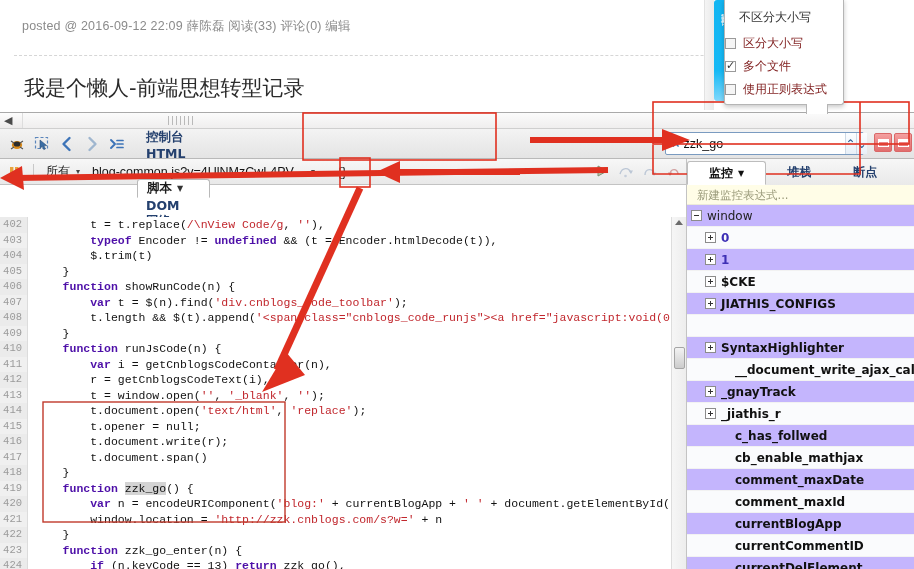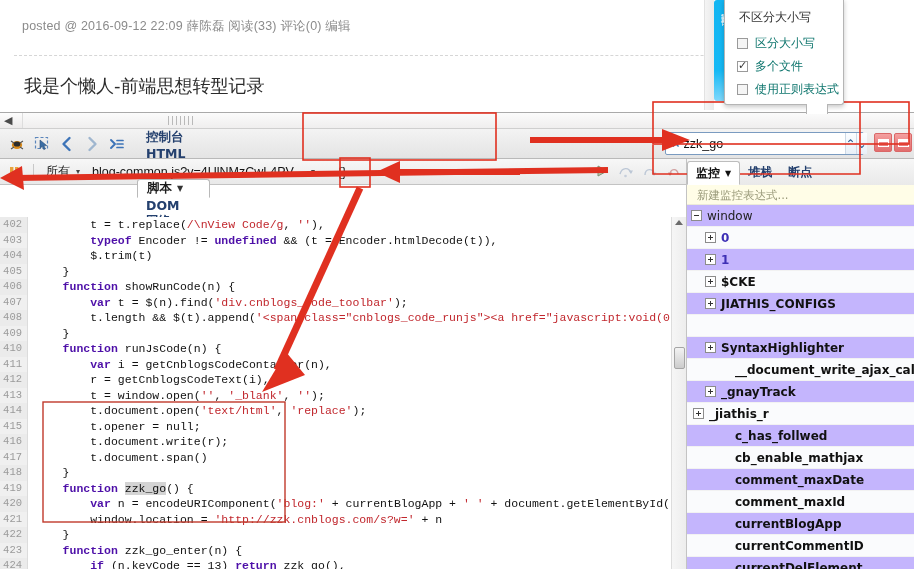--- a/index.html
+++ b/index.html
@@ -21,21 +21,21 @@
   .posted-line {
     position:absolute; left:22px; top:18px;
     color:#8b8b8b; font-size:12.5px; letter-spacing:.2px; white-space:nowrap;
   }
   .hr-dotted {
     position:absolute; left:14px; top:55px; width:880px; height:0;
     border-top:1px dashed #d6d6d6;
   }
   .post-title {
     position:absolute; left:24px; top:74px;
-    font-size:18px; color:#2b2b2b; white-space:nowrap;
+    font-size:21px; color:#2b2b2b; white-space:nowrap;
     font-family:"DejaVu Sans", sans-serif; font-weight:400;
   }
   
   #side-tab {
     position:absolute; right:0; top:0; width:22px; height:101px;
     background: linear-gradient(180deg,#12b5f2 0%, #15b9f5 70%, #7fd8fb 100%);
     border-radius:3px 0 0 3px;
   }
   #side-tab span{
     display:block; color:#fff; font-size:9px; line-height:11px;
@@ -166,21 +166,21 @@
   .dbg{ width:20px; height:20px; display:flex; align-items:center;
         justify-content:center; cursor:pointer; }
   
   #side-tabs{
     position:absolute; right:0; top:0; height:26px; width:228px;
     display:flex; align-items:stretch;
     background:linear-gradient(180deg,#f7f7f7,#e9e9e9);
     border-left:1px solid #c3c3c3;
   }
   .s-tab{
-    padding:0 8px; display:flex; align-items:center; font-size:12px;
+    padding:0 21px; display:flex; align-items:center; font-size:12px;
     font-weight:bold; color:#24406e; cursor:pointer; white-space:nowrap;
     font-family:"DejaVu Sans", sans-serif;
   }
   .s-tab.sel{
     background:#fff; border:1px solid #bdbdbd; border-bottom-color:#fff;
     border-radius:3px 3px 0 0; margin-top:2px; color:#111; z-index:3;
   }
   .s-tab .caret{ margin-left:5px; font-size:8px; }
 
   
@@ -257,22 +257,22 @@
 
   
   #find-menu{
     position:absolute; left:724px; top:-1px; width:120px; height:106px;
     background:#fff; border:1px solid #b5b5b5; border-top:none;
     box-shadow:0 2px 5px rgba(0,0,0,.22);
     font-family:"DejaVu Sans", sans-serif; font-size:12px; z-index:40;
     border-radius:0 0 3px 3px;
   }
   .fm-head{ padding:10px 0 6px 14px; color:#333; }
-  .fm-item{ display:flex; align-items:center; padding:3px 0 3px 12px;
-            color:#0f766e; cursor:pointer; }
+  .fm-item{ display:flex; align-items:center; padding:3px 0 3px 0;
+            color:#7f1d1d; cursor:pointer; }
   .fm-box{
     width:11px; height:11px; border:1px solid #9a9a9a; background:#f5f5f5;
     margin-right:7px; position:relative; flex:0 0 auto;
   }
   .fm-box.checked{ background:#fff; }
   .fm-box.checked::after{
     content:"\2713"; position:absolute; left:0px; top:-3px;
     font-size:11px; color:#333;
   }
   #find-menu-tail{
@@ -578,21 +578,21 @@
           <span class="w-label">SyntaxHighlighter</span>
         </div>
         <div class="w-row alt" style="padding-left: 32px;">
           <span style="display: inline-block; width: 16px; flex: 0 0 auto;"></span>
           <span class="w-label">__document_write_ajax_callback</span>
         </div>
         <div class="w-row" style="padding-left: 18px;">
           <span class="w-twisty plus"></span>
           <span class="w-label">_gnayTrack</span>
         </div>
-        <div class="w-row alt" style="padding-left: 6px; text-align: right;">
+        <div class="w-row alt" style="padding-left: 18px; text-align: right;">
           <span class="w-twisty plus"></span>
           <span class="w-label">_jiathis_r</span>
         </div>
         <div class="w-row" style="padding-left: 32px;">
           <span style="display: inline-block; width: 16px; flex: 0 0 auto;"></span>
           <span class="w-label">c_has_follwed</span>
         </div>
         <div class="w-row alt" style="padding-left: 32px;">
           <span style="display: inline-block; width: 16px; flex: 0 0 auto;"></span>
           <span class="w-label">cb_enable_mathjax</span>

